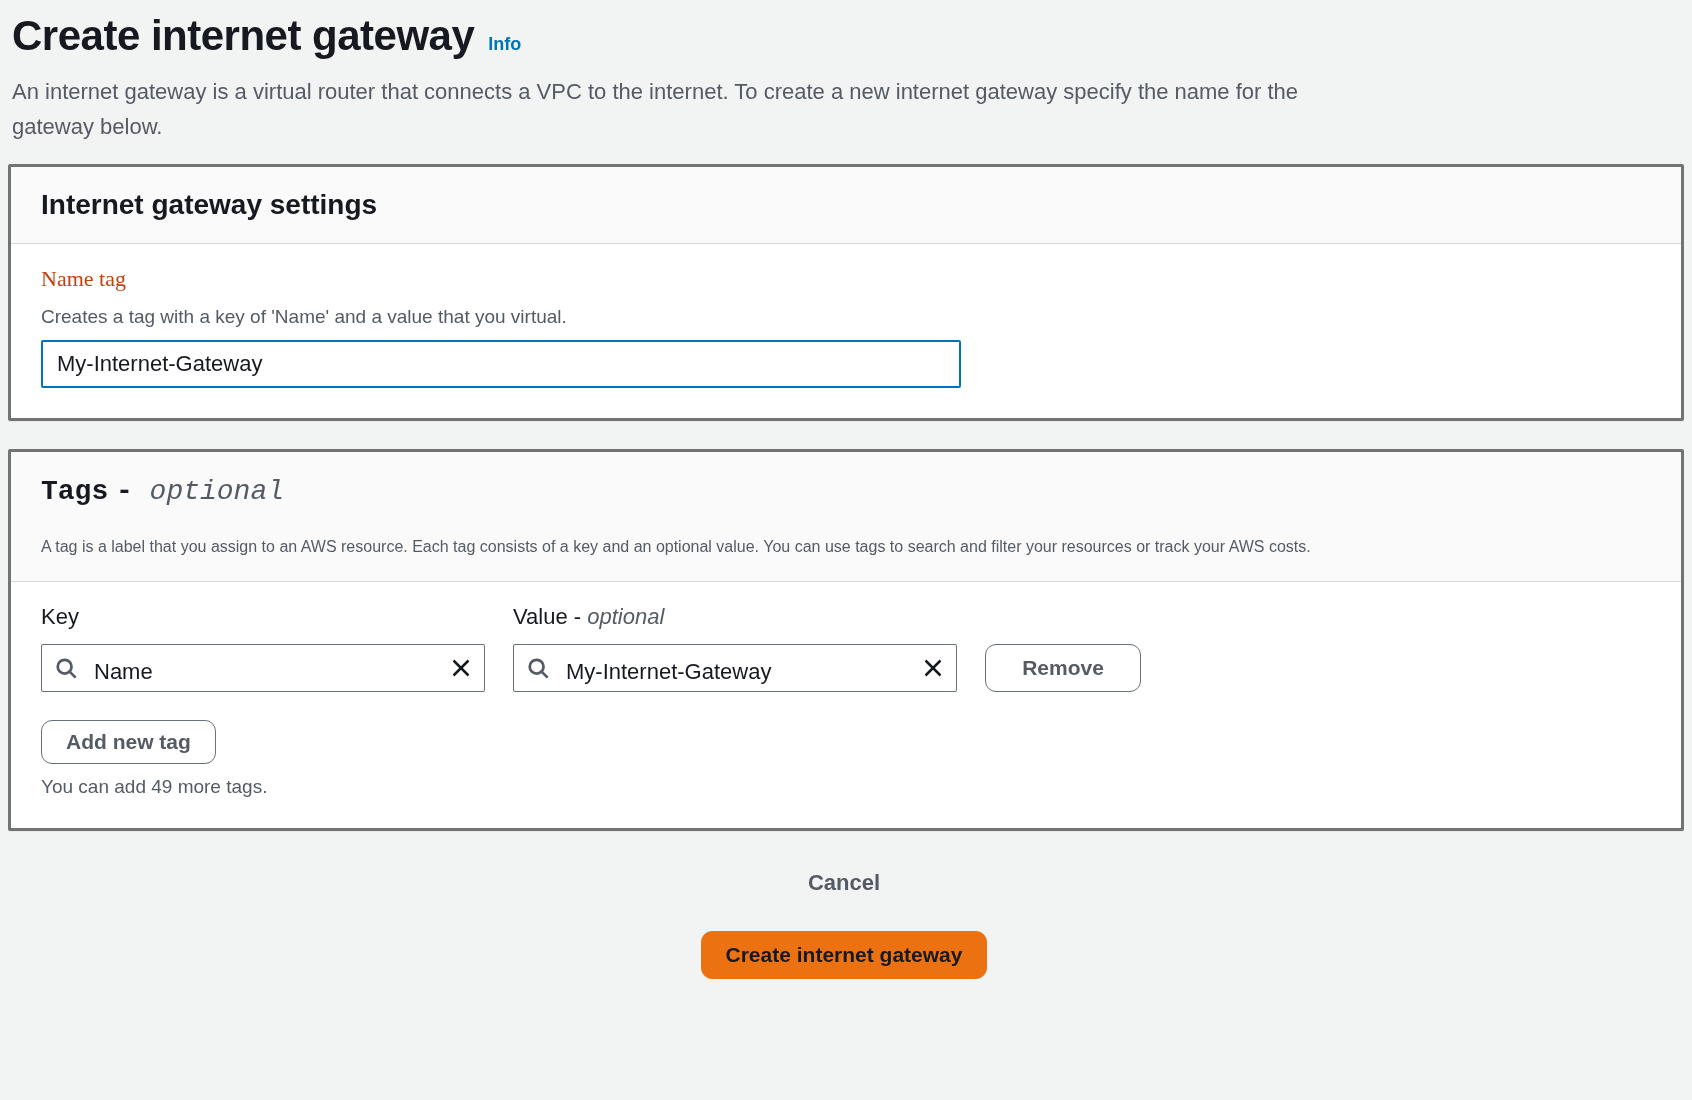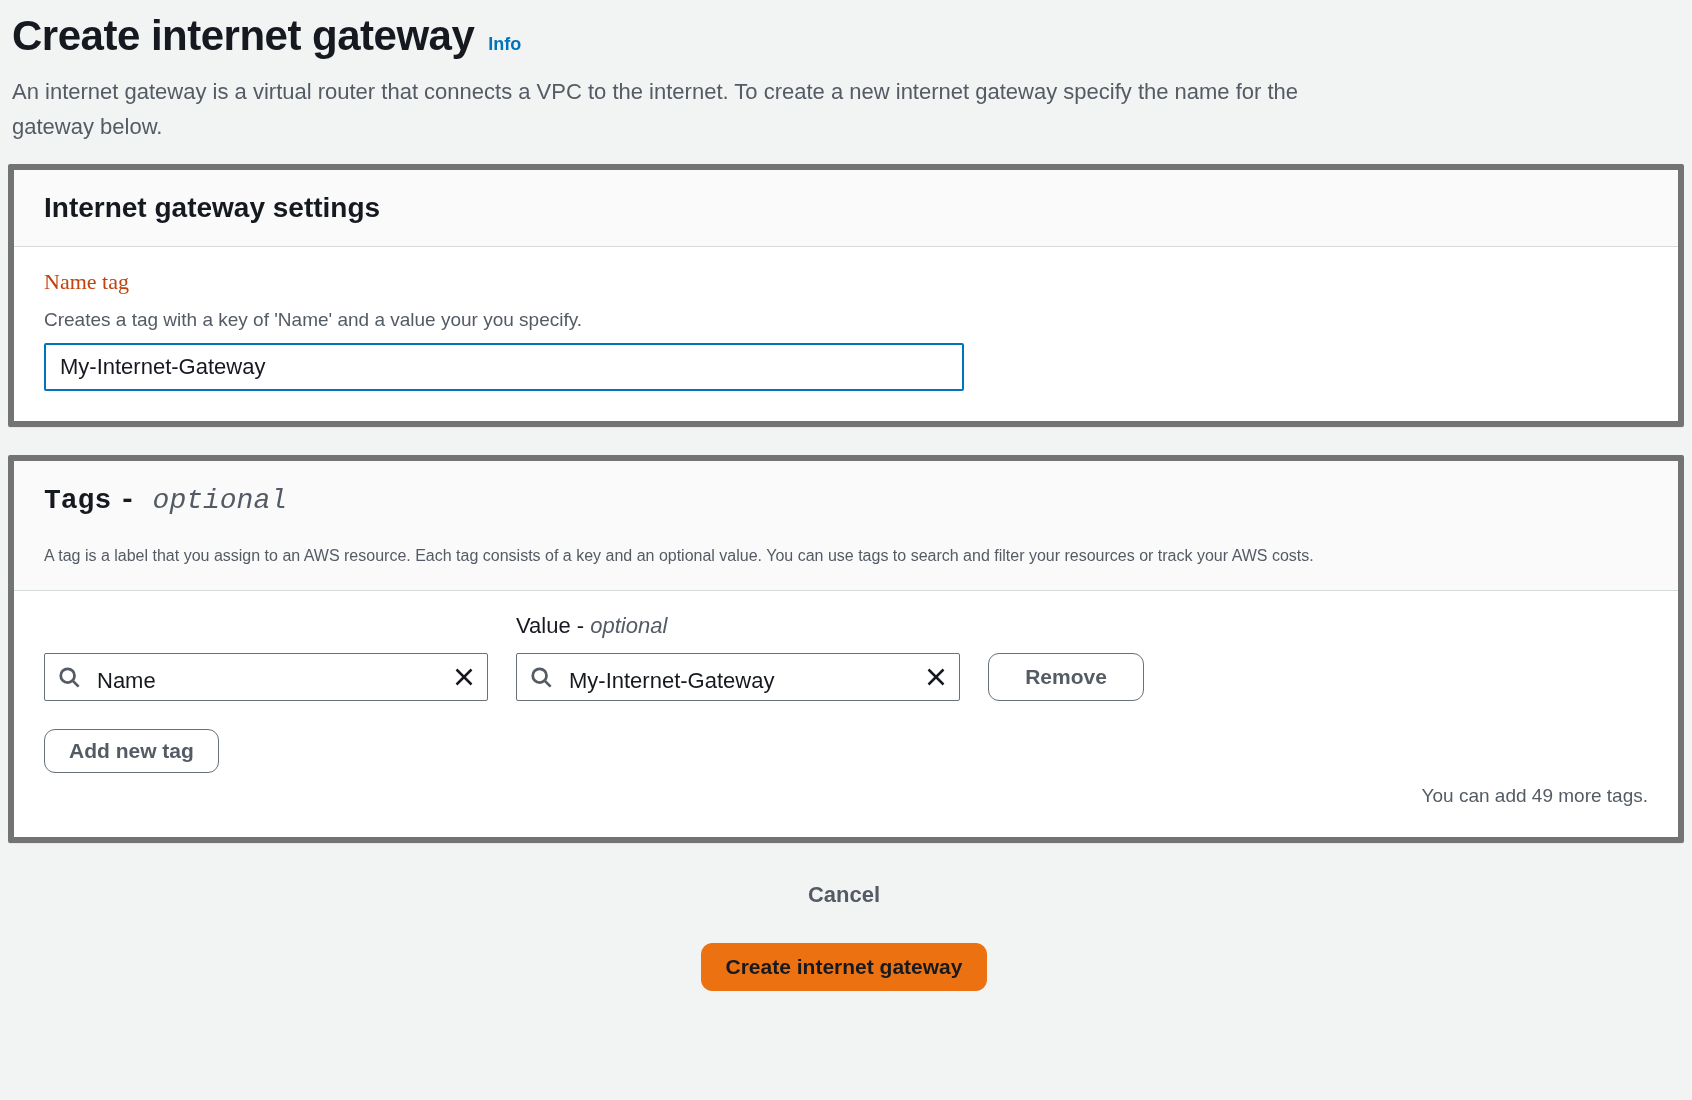--- a/index.html
+++ b/index.html
@@ -32,21 +32,21 @@
       cursor: pointer;
     }
     .page-desc {
       font-size: 22px;
       color: #545b64;
       line-height: 1.6;
       max-width: 1290px;
     }
     .panel {
       background: #ffffff;
-      border: 6px solid #737373;
+      border: 3px solid #737373;
       border-radius: 2px;
       margin-bottom: 28px;
       box-shadow: 0 1px 1px rgba(0,0,0,0.05);
     }
     .panel-header {
       padding: 22px 30px;
       background: #fafafa;
       border-bottom: 1px solid #d5dbdb;
     }
     .panel-header h2 {
@@ -179,21 +179,20 @@
       color: #16191f;
       height: 48px;
     }
     .add-tag-row {
       margin-top: 28px;
     }
     .tag-limit {
       font-size: 19px;
       color: #545b64;
       margin-top: 12px;
-      text-align: right;
     }
     .footer-actions {
       display: flex;
       justify-content: flex-end;
       align-items: center;
       gap: 24px;
       margin-top: 26px;
       padding-right: 4px;
       flex-direction: column;
     }
@@ -209,38 +208,39 @@
   </div>
   <p class="page-desc">An internet gateway is a virtual router that connects a VPC to the internet. To create a new internet gateway specify the name for the gateway below.</p>
 </div>
 
 <div class="panel">
   <div class="panel-header">
     <h2>Internet gateway settings</h2>
   </div>
   <div class="panel-body">
     <div class="field-label">Name tag</div>
-    <div class="field-hint">Creates a tag with a key of 'Name' and a value your you specify.</div>
+    <div class="field-hint">Creates a tag with a key of 'Name' and a value that you virtual.</div>
     <input class="text-input" type="text" value="My-Internet-Gateway" style="">
   </div>
 </div>
 
 <div class="panel">
   <div class="panel-header">
     <h2>
       <span class="title-inline">Tags</span>
       <span class="title-inline"> - </span>
       <span class="title-inline muted-italic">optional</span>
     </h2>
     <p class="panel-desc">A tag is a label that you assign to an AWS resource. Each tag consists of a key and an optional value. You can use tags to search and filter your resources or track your AWS costs.</p>
   </div>
   <div class="panel-body">
 
     <div class="tag-row">
       <div>
+        <div class="tag-col-label">Key</div>
         <div class="search-input-wrap">
           <span class="search-icon">
             <svg viewBox="0 0 16 16" width="22" height="22" fill="none" stroke="currentColor" stroke-width="2">
                 <circle cx="7" cy="7" r="5"></circle>
                 <line x1="11" y1="11" x2="15" y2="15"></line>
               </svg>
           </span>
           <input class="search-input" type="text" value="Name" style="">
           <span class="clear-icon">
             <svg viewBox="0 0 16 16" width="20" height="20" fill="none" stroke="currentColor" stroke-width="2">

